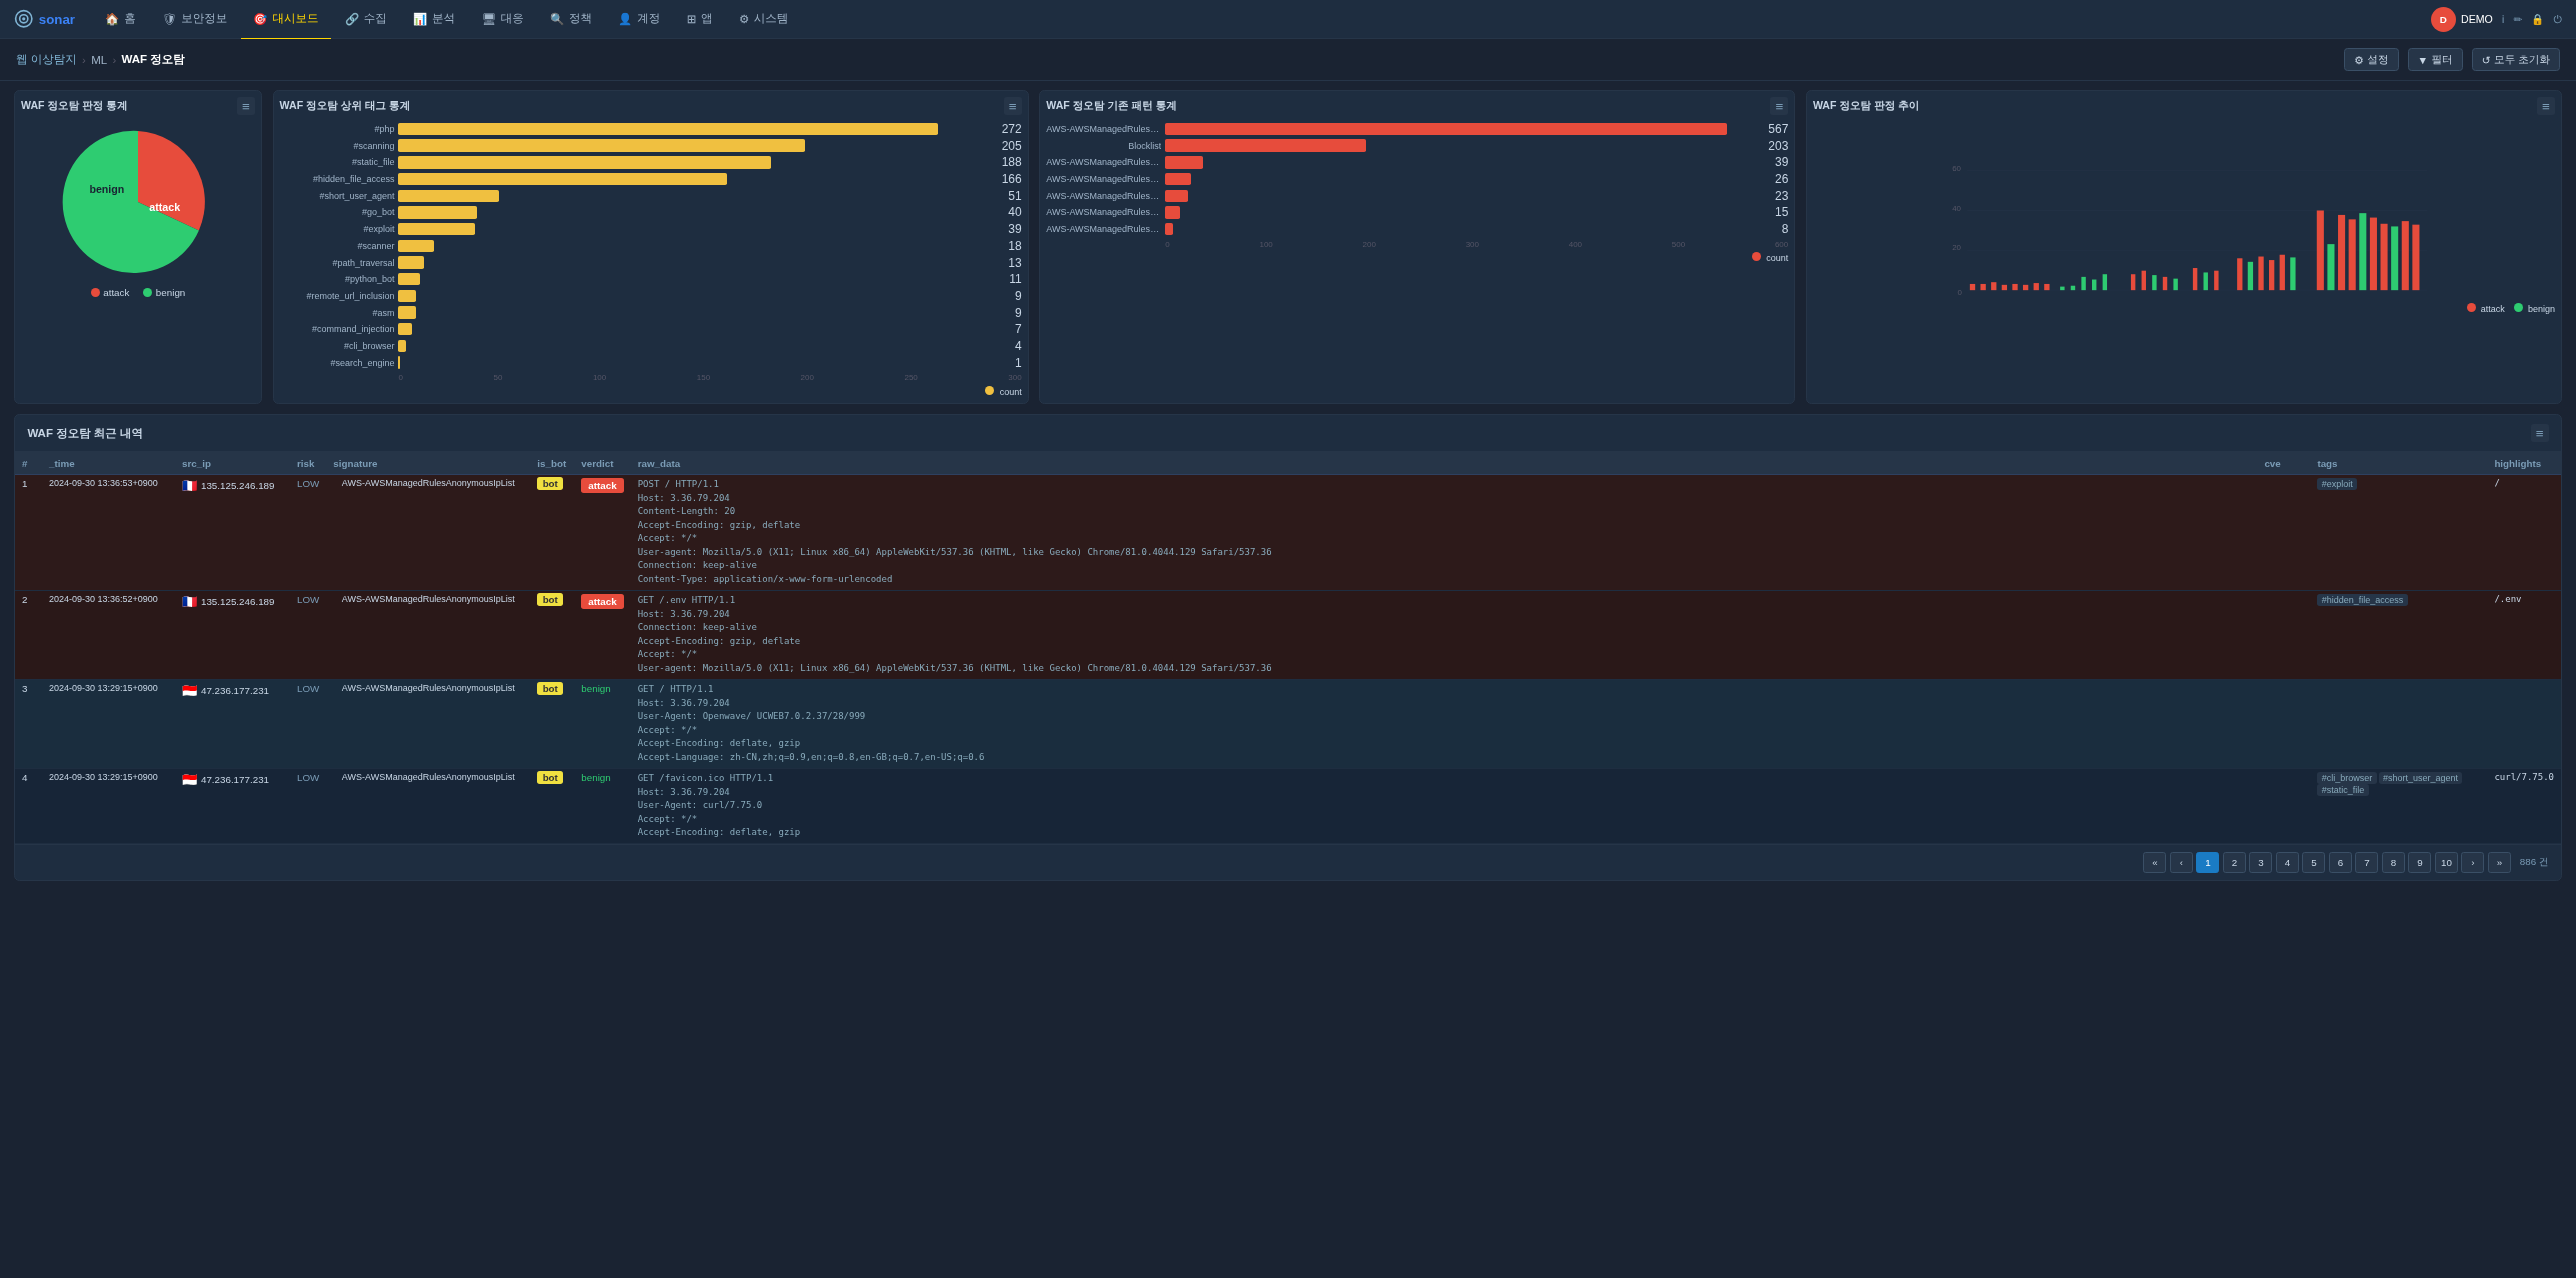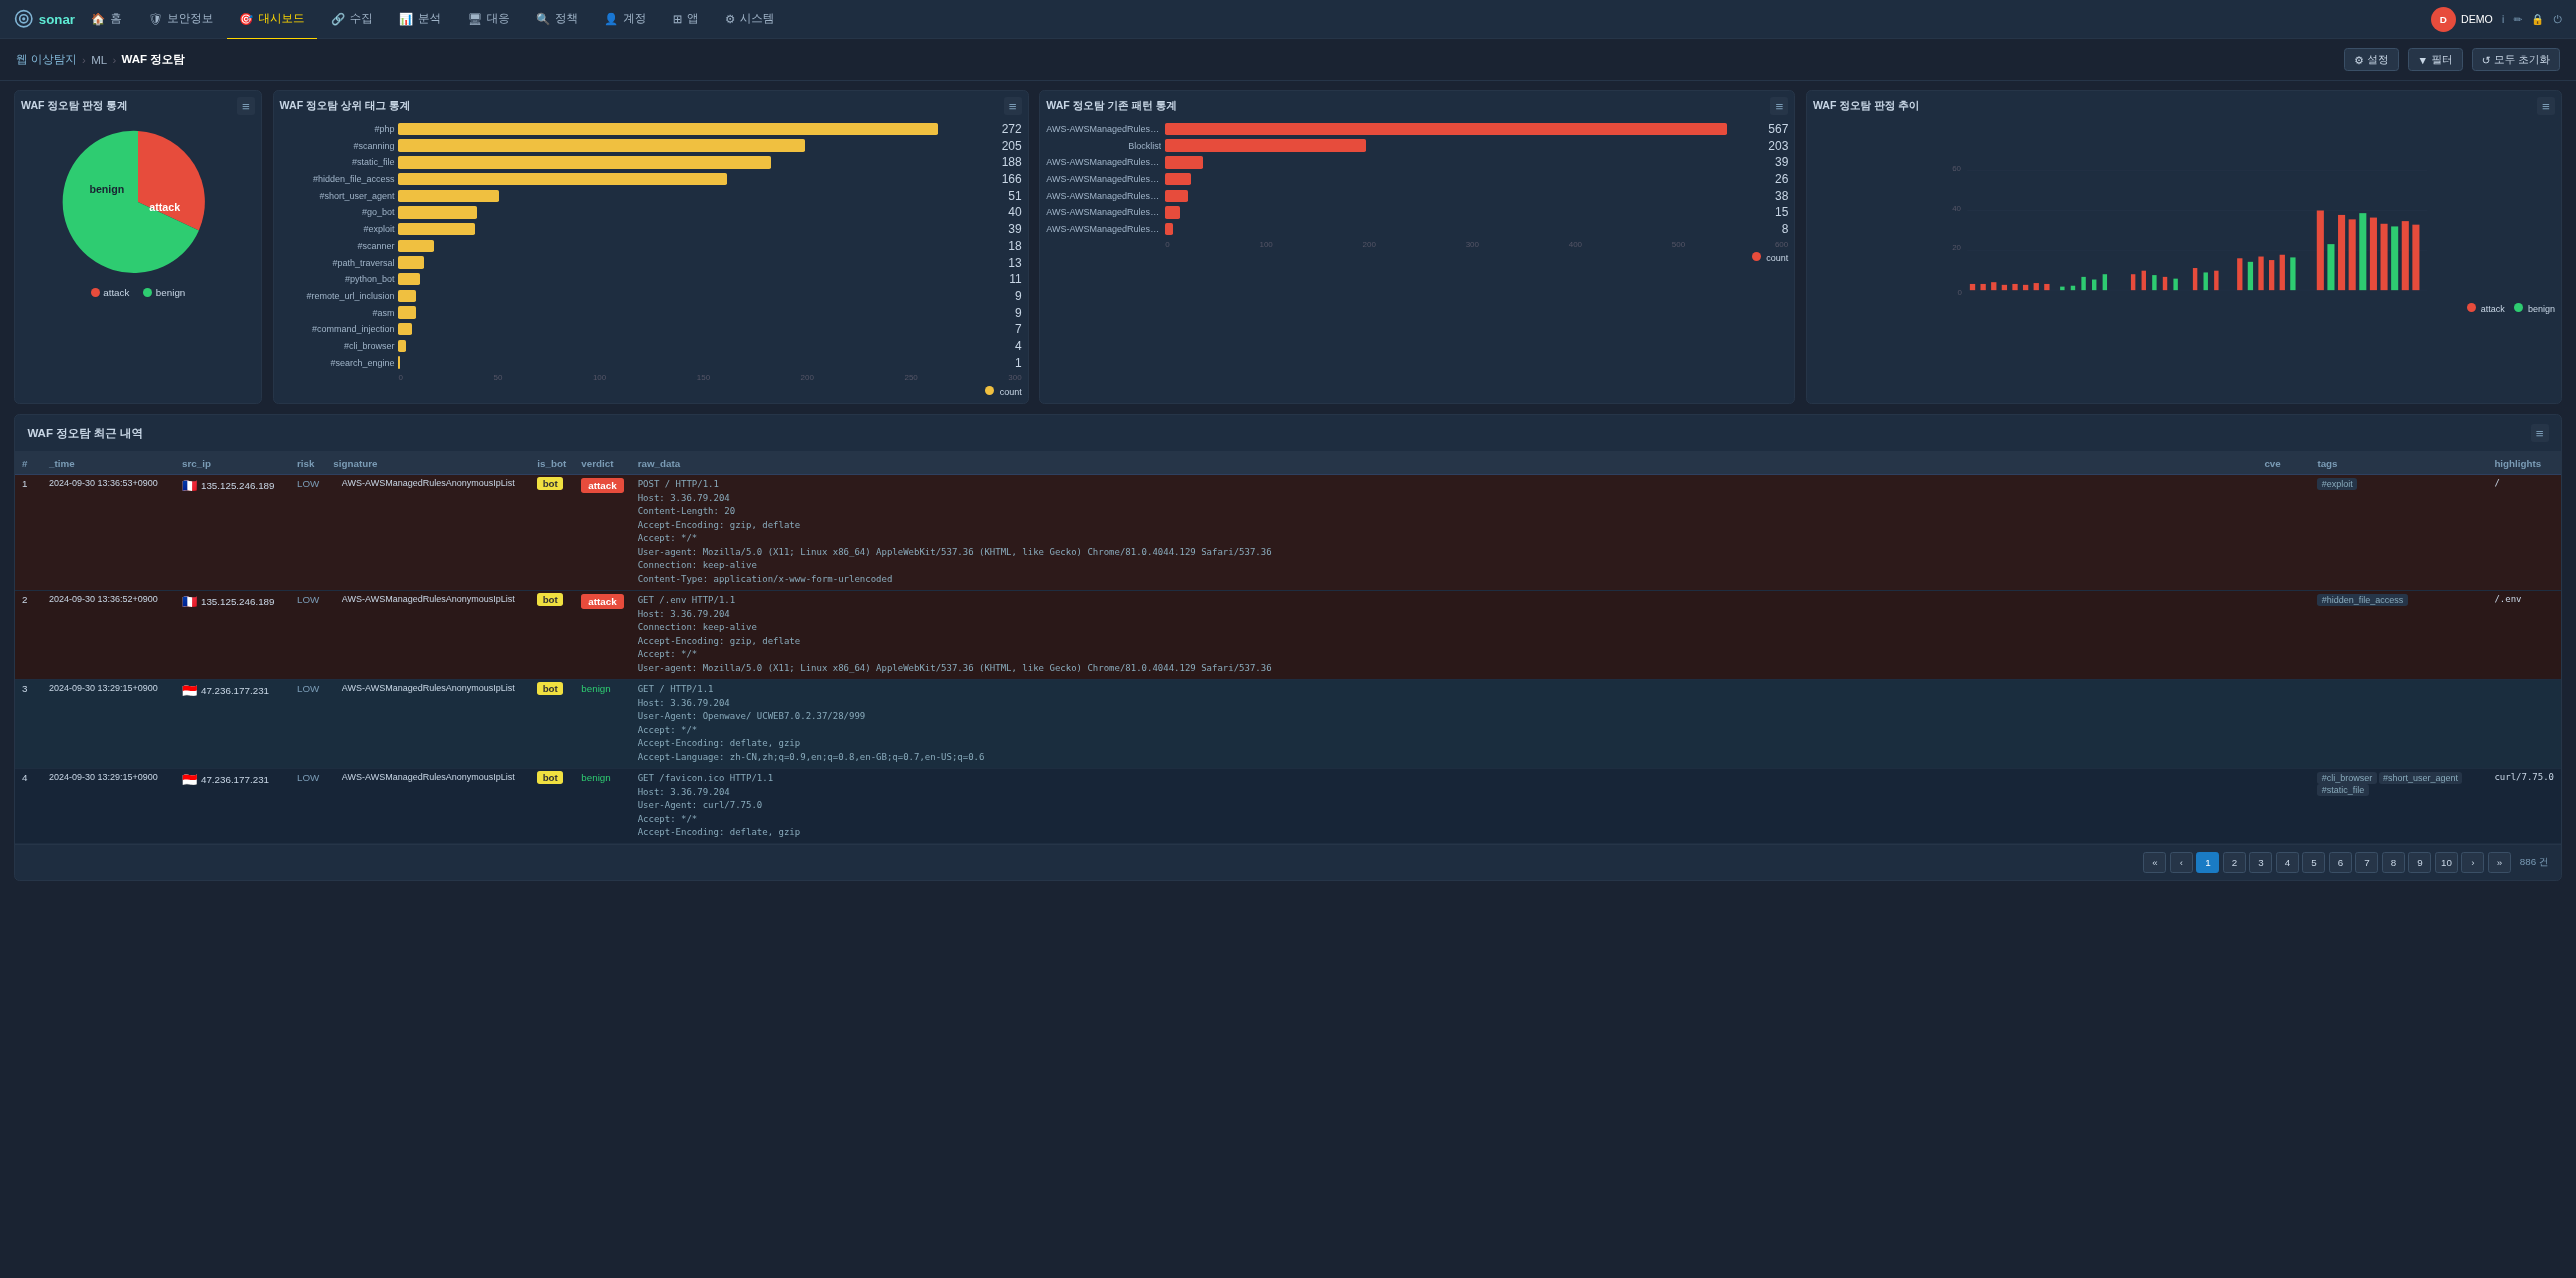--- a/index.html
+++ b/index.html
@@ -10,22 +10,22 @@
       background: #1e2d40;
       height: 39px;
       display: flex;
       align-items: center;
       padding: 0 14px;
       border-bottom: 0.9px solid #263548;
       gap: 0;
     }
     .nav-logo {
       display: flex; align-items: center; gap: 5.3px;
-      font-size: 13.3px; font-weight: bold; color: #5eead4;
-      margin-right: 4px;
+      font-size: 13.3px; font-weight: bold; color: #3b82f6;
+      margin-right: 18px;
       text-align: right;
     }
     .nav-logo svg { width:19.5px; height:19.5px; }
     .nav-items {
       display: flex; align-items: center; flex: 1; gap: 1.8px;
     }
     .nav-item {
       display: flex; align-items: center; gap: 4.4px;
       padding: 0 12.4px; height: 39px;
       color: #a0b4c8; cursor: pointer; font-size: 11.5px;
@@ -461,21 +461,21 @@
     <div class="hbar-bar-wrap">
       <div class="hbar-bar" style="width:4.333333333333334%;background:#e74c3c;"></div>
     </div>
     <span class="hbar-val">26</span>
   </div>
           <div class="hbar-row">
     <span class="hbar-label">AWS-AWSManagedRulesAmaz...</span>
     <div class="hbar-bar-wrap">
       <div class="hbar-bar" style="width:3.833333333333333%;background:#e74c3c;"></div>
     </div>
-    <span class="hbar-val">38</span>
+    <span class="hbar-val">23</span>
   </div>
           <div class="hbar-row">
     <span class="hbar-label">AWS-AWSManagedRulesAdmi...</span>
     <div class="hbar-bar-wrap">
       <div class="hbar-bar" style="width:2.5%;background:#e74c3c;"></div>
     </div>
     <span class="hbar-val">15</span>
   </div>
           <div class="hbar-row">
     <span class="hbar-label">AWS-AWSManagedRulesPHPR...</span>

